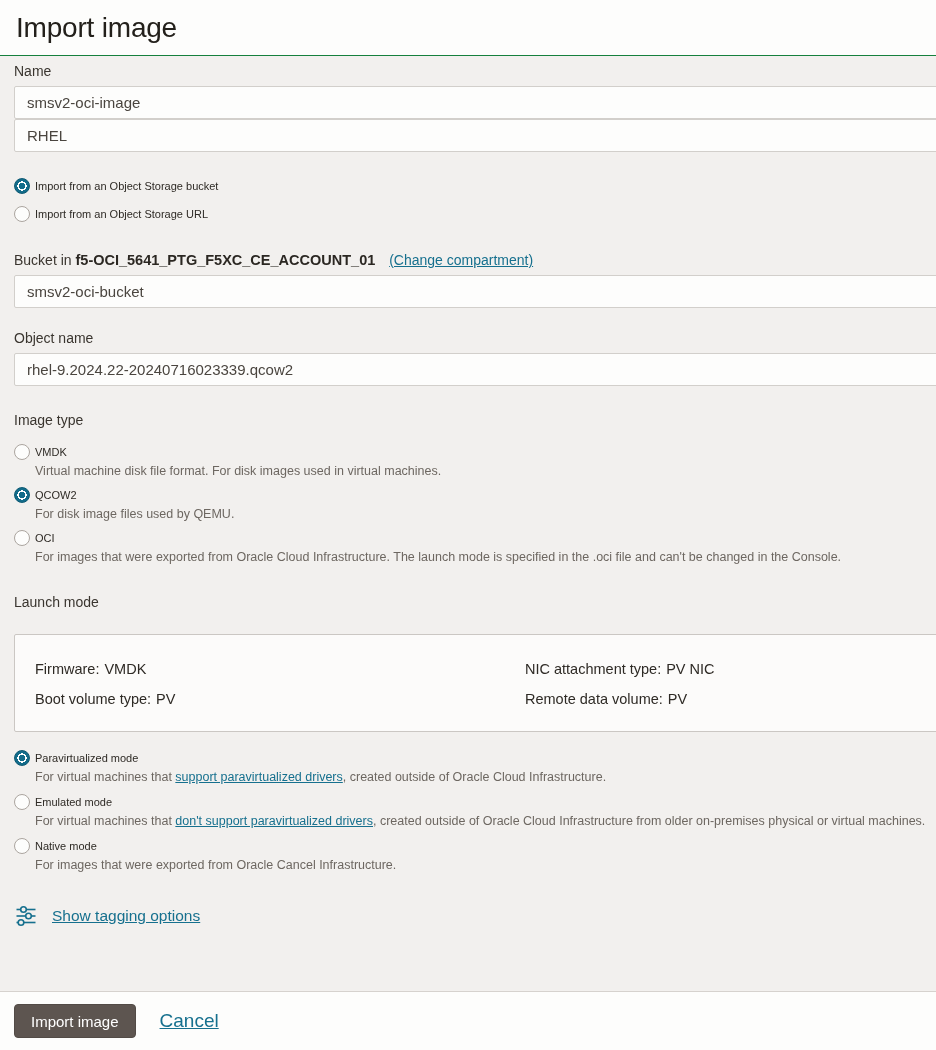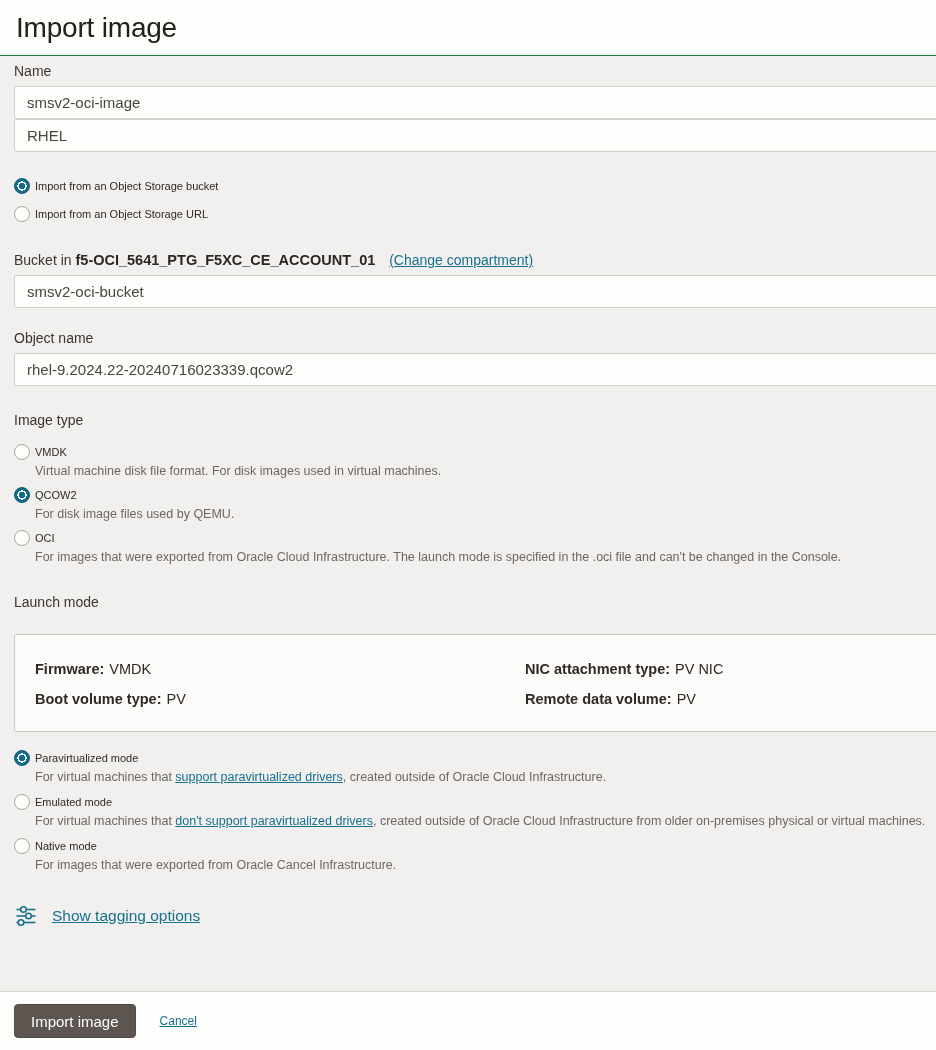--- a/index.html
+++ b/index.html
@@ -40,35 +40,35 @@
   
   .bucket-row { font-size:14px; color:#3a352f; margin-bottom:7px; }
   .bucket-row b { font-size:14.5px; color:#2b2722;text-align:center; }
   .bucket-row .link { margin-left:10px; font-size:14px; }
 
   
   .launch-box { margin-top:24px; width:calc(100% + 8px); background:#fcfbfa;
     border:1px solid #cbc7c3; border-radius:2px; padding:26px 0 24px 20px;
     display:grid; grid-template-columns:490px 1fr; row-gap:14px; }
   .launch-item { font-size:14.5px; color:#2e2a25; }
-  .launch-item b { font-weight:bold; margin-right:5px; }
+  .launch-item b { font-weight:normal; margin-right:5px; }
 
   .mode-gap { margin-top:10px; }
 
   
   .tagging-row { margin-top:32px; display:flex; align-items:center; gap:14px; }
   .tagging-row .link { font-size:15.5px; }
 
   
   .footer { flex:none; background:#fdfdfc; border-top:1px solid #d6d2ce;
     padding:12px 14px; display:flex; align-items:center; }
   .primary-btn { background:#5d5550; color:#fff; border:1px solid #524b46; border-radius:4px;
     font-size:15px; font-family:"Liberation Sans", sans-serif; padding:8px 16px; height:34px;
     cursor:pointer; }
-  .footer .link { margin-left:24px; font-size:12px; }
+  .footer .link { margin-left:24px; font-size:19px; }
 </style>
 </head>
 <body>
 
 <div class="header">
   <div class="page-title">Import image</div>
 </div>
 
 <div class="panel">
 

